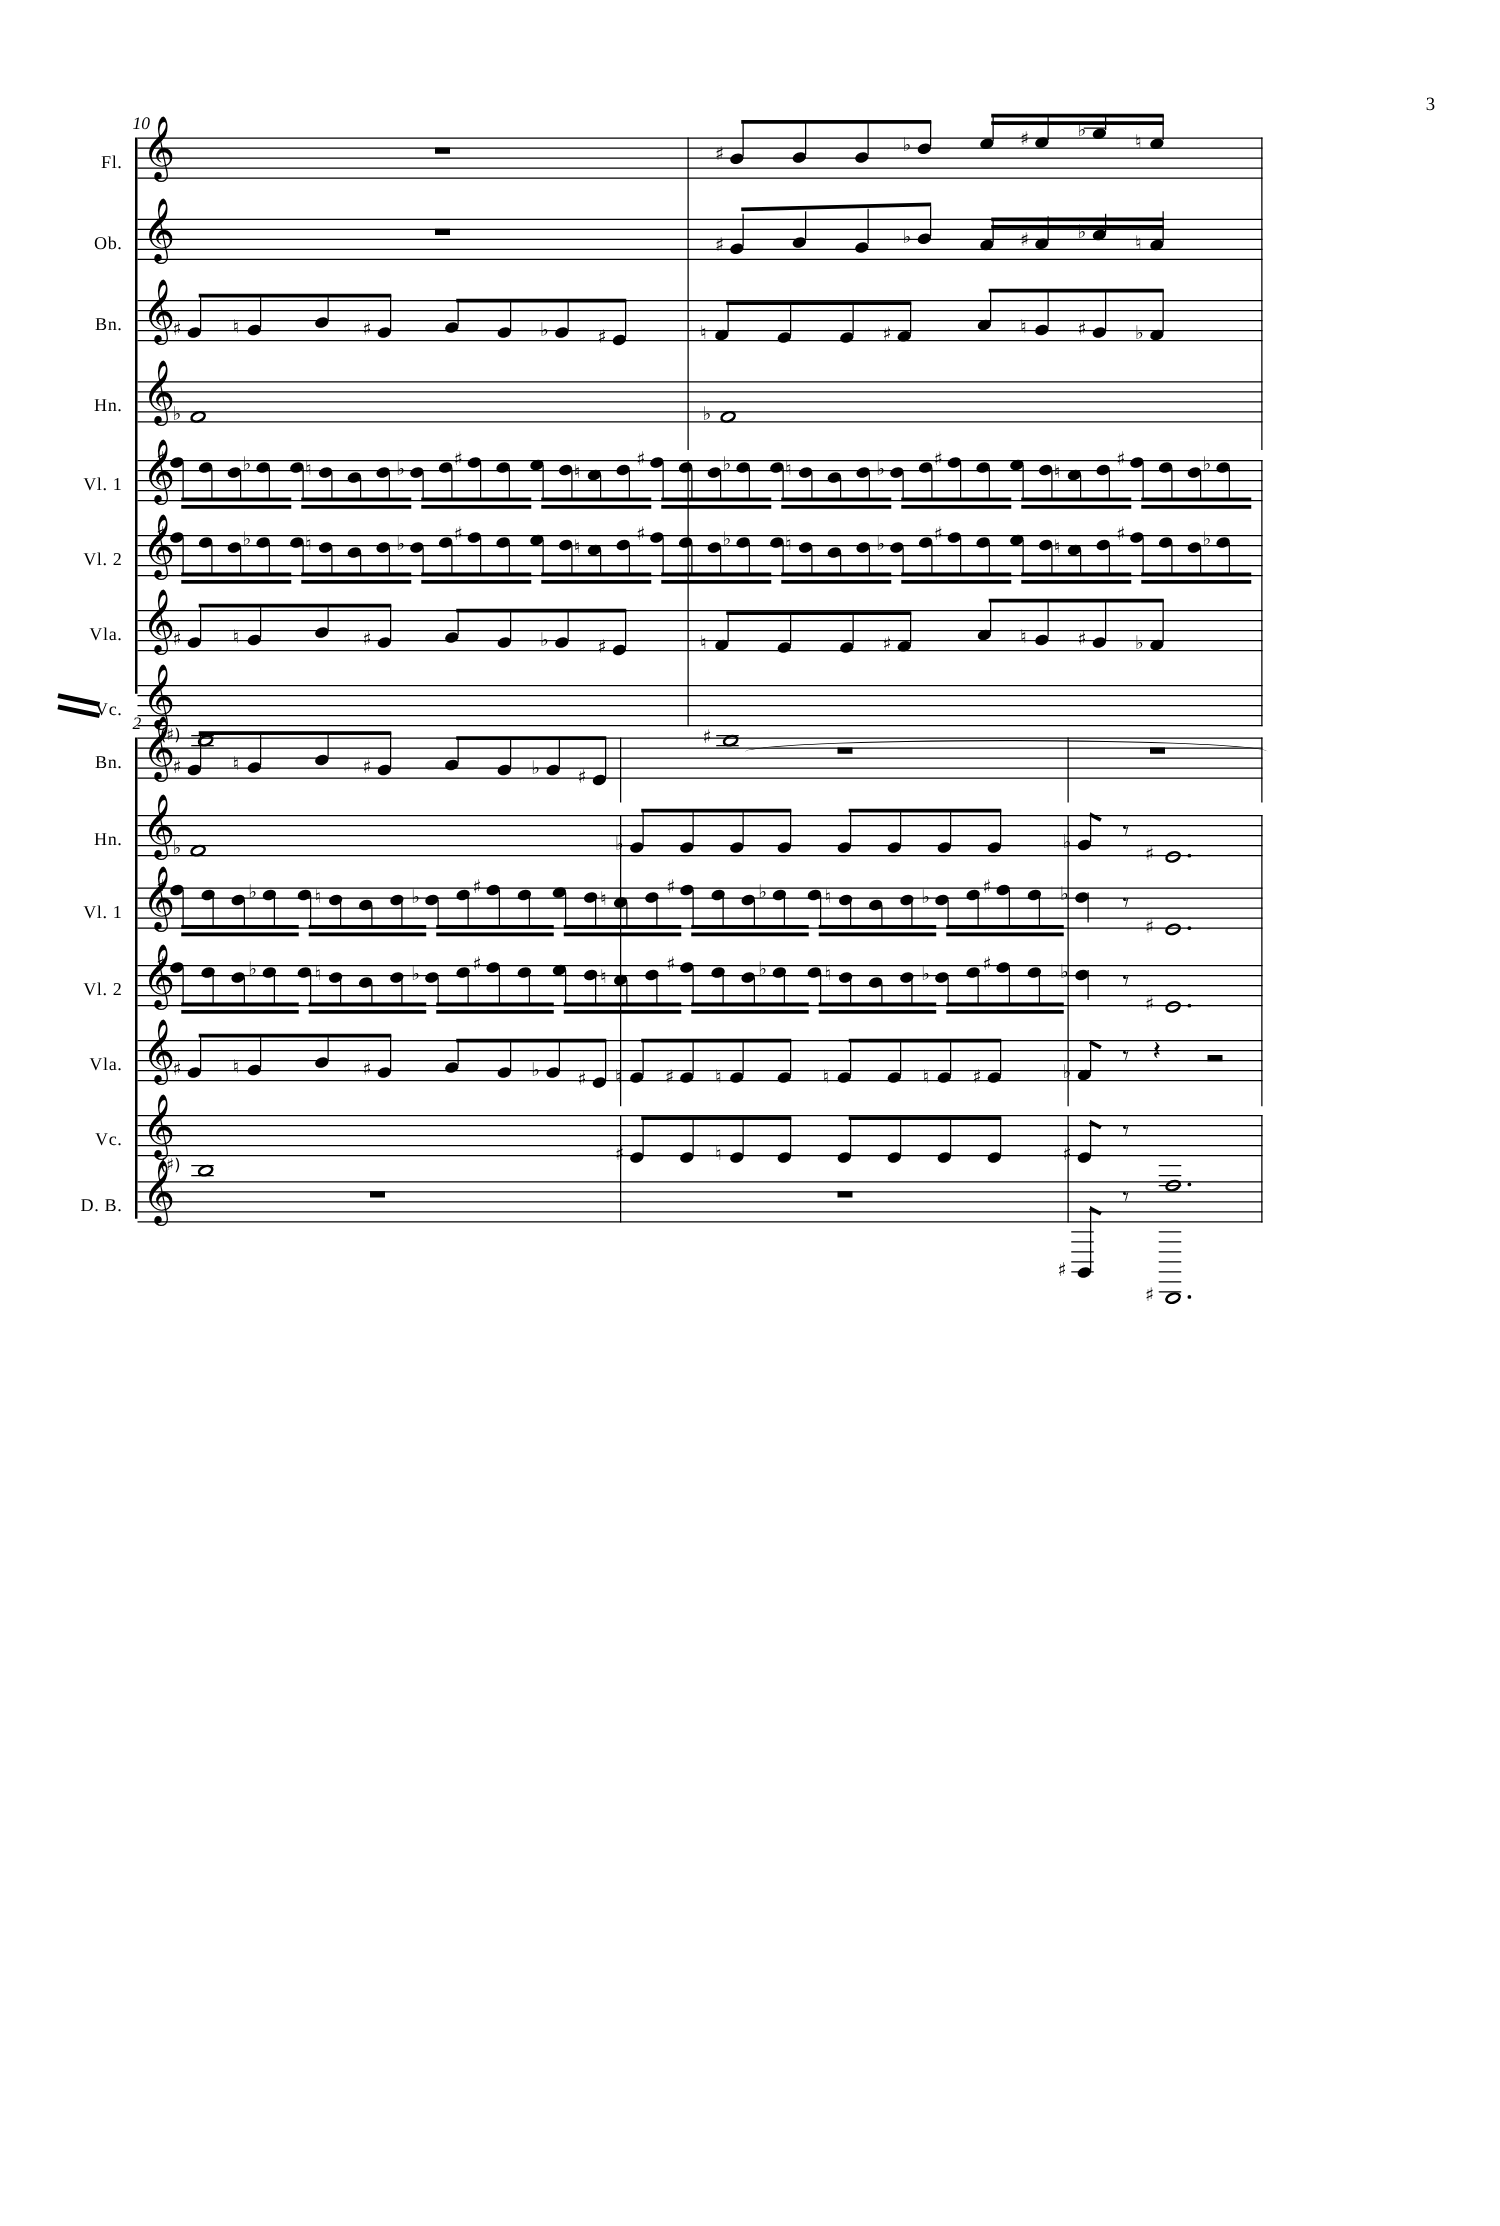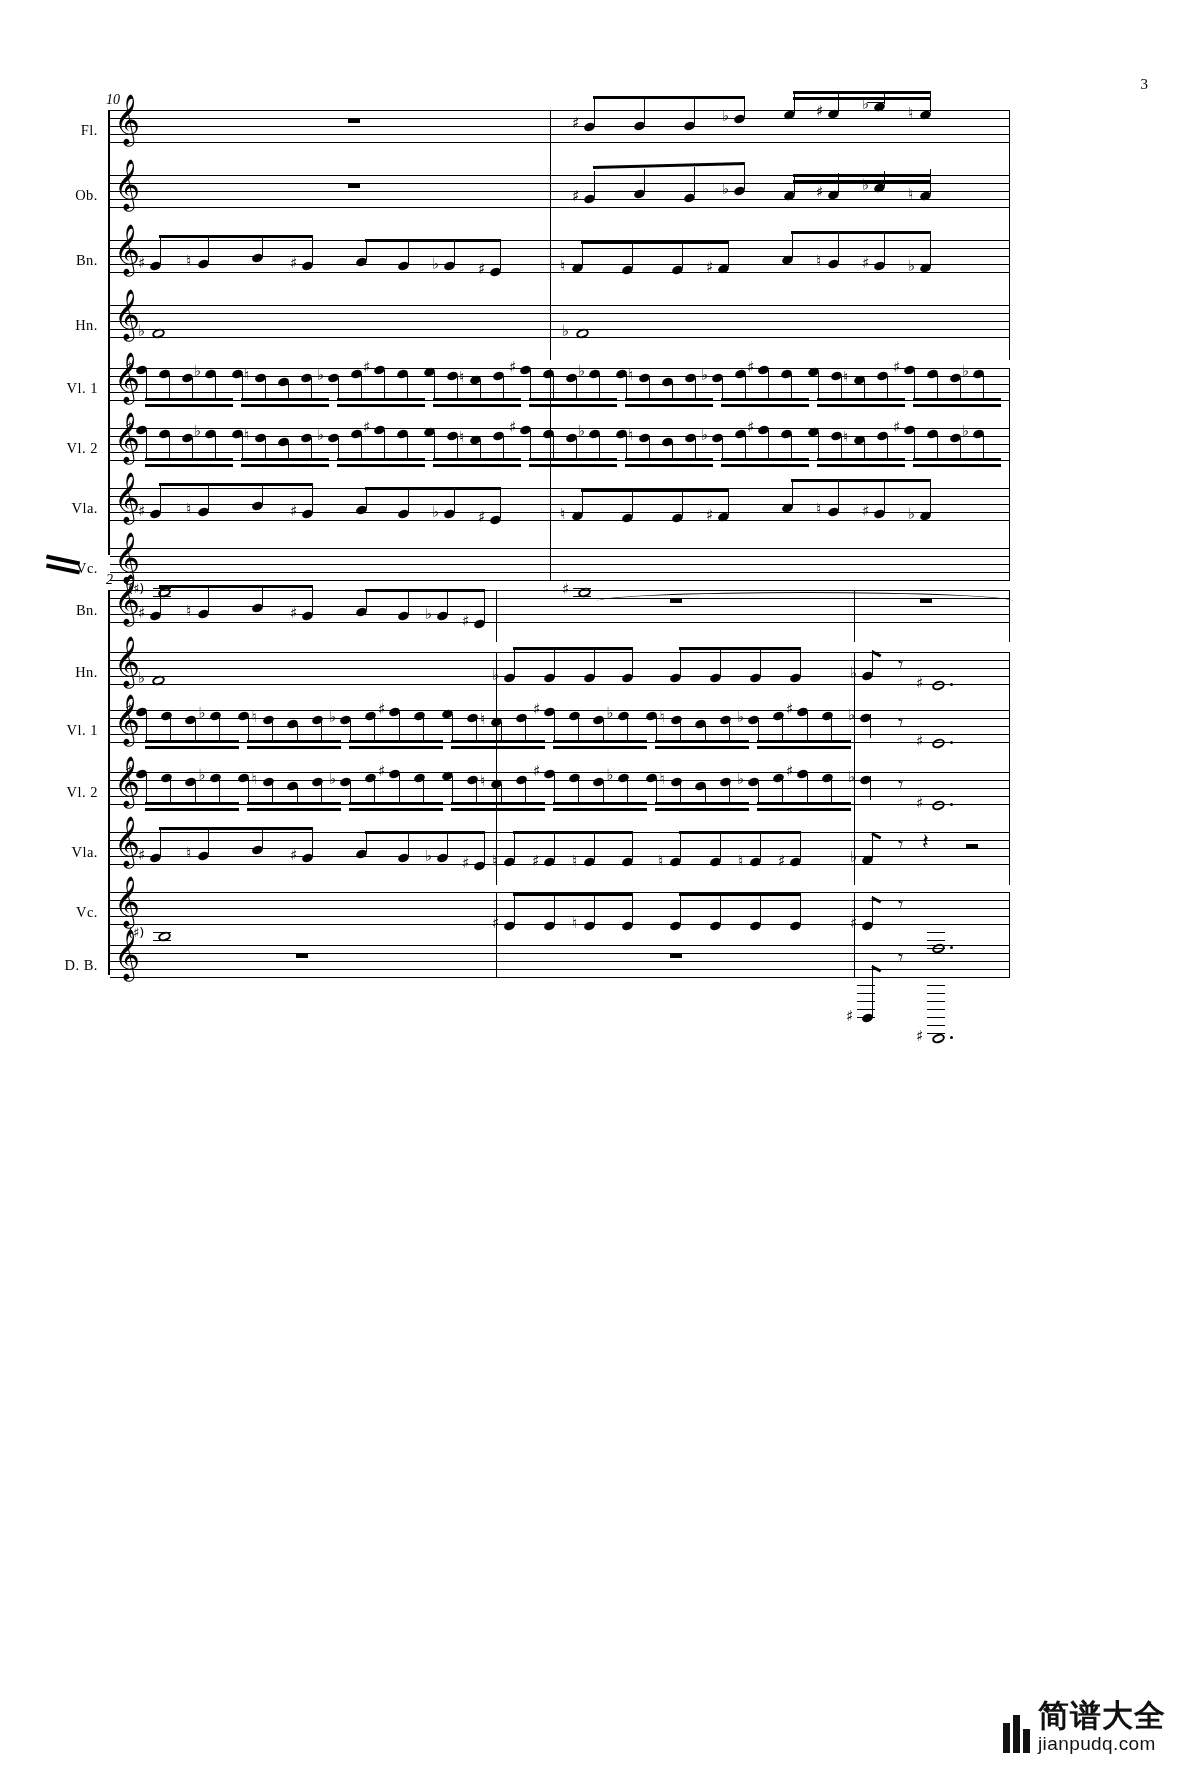--- a/index.html
+++ b/index.html
@@ -1121,25 +1121,14 @@
     <div class="barline" style="left:386px; top:72px; height:233px;"></div>
     <div class="barline" style="left:386px; top:312px; height:86px;"></div>
     <div class="barline" style="left:744px; top:10px; height:52px;"></div>
     <div class="barline" style="left:744px; top:72px; height:233px;"></div>
     <div class="barline" style="left:744px; top:312px; height:86px;"></div>
     <div class="barline" style="left:899px; top:10px; height:52px;"></div>
     <div class="barline" style="left:899px; top:72px; height:233px;"></div>
     <div class="barline" style="left:899px; top:312px; height:86px;"></div>
   </div>
 
-  <div class="watermark">
-    <div class="wm-bars">
-      <i></i>
-        <i></i>
-        <i></i>
-    </div>
-    <div class="wm-text">
-      <span class="wm-cn">简谱大全</span>
-      <span class="wm-url">jianpudq.com</span>
-    </div>
-  </div>
 
 </div>
 
 </body></html>

